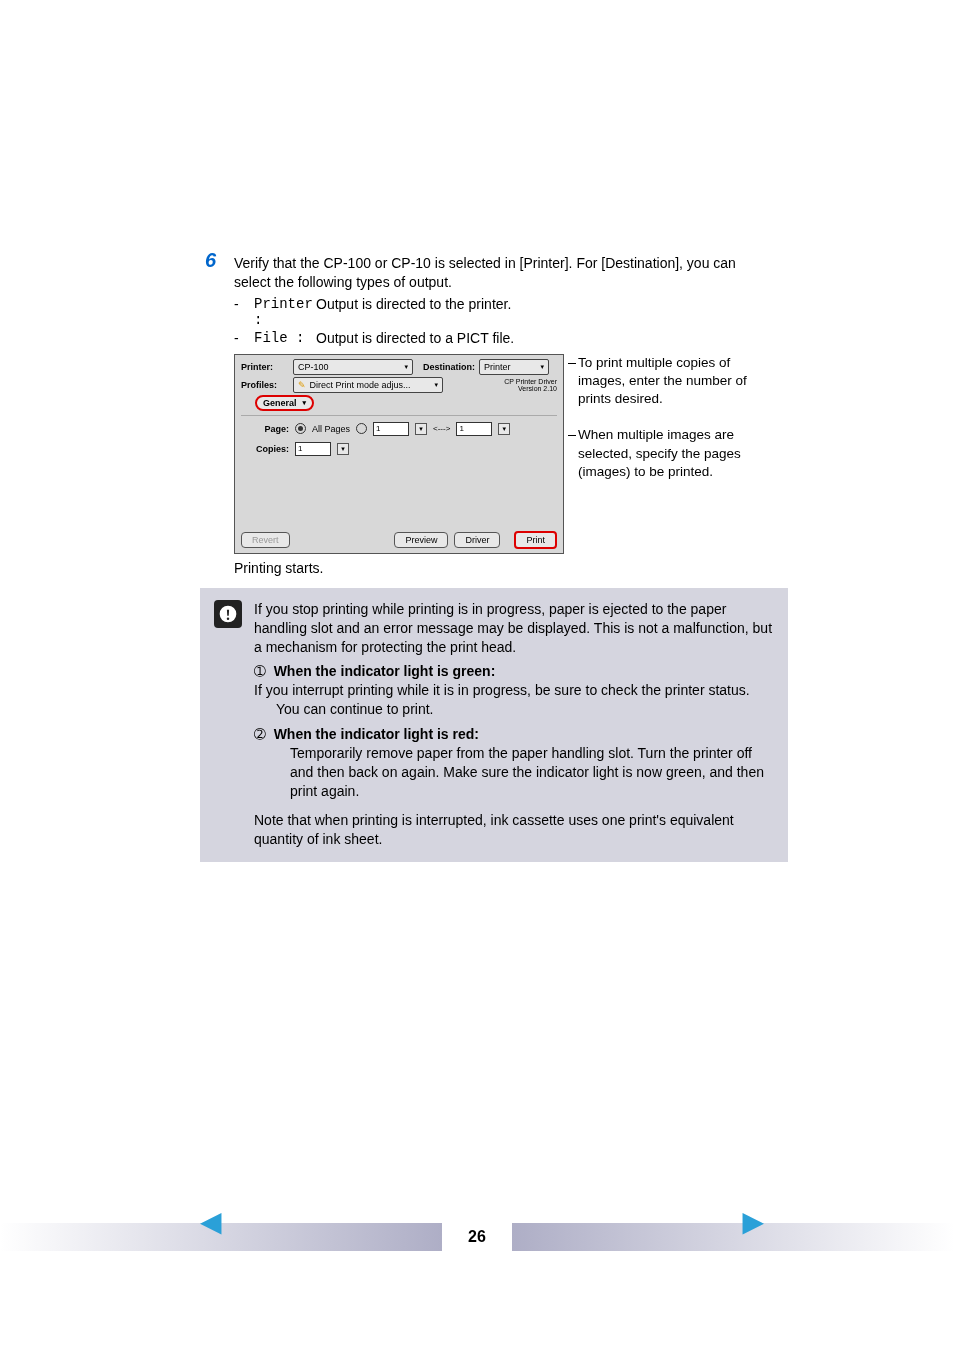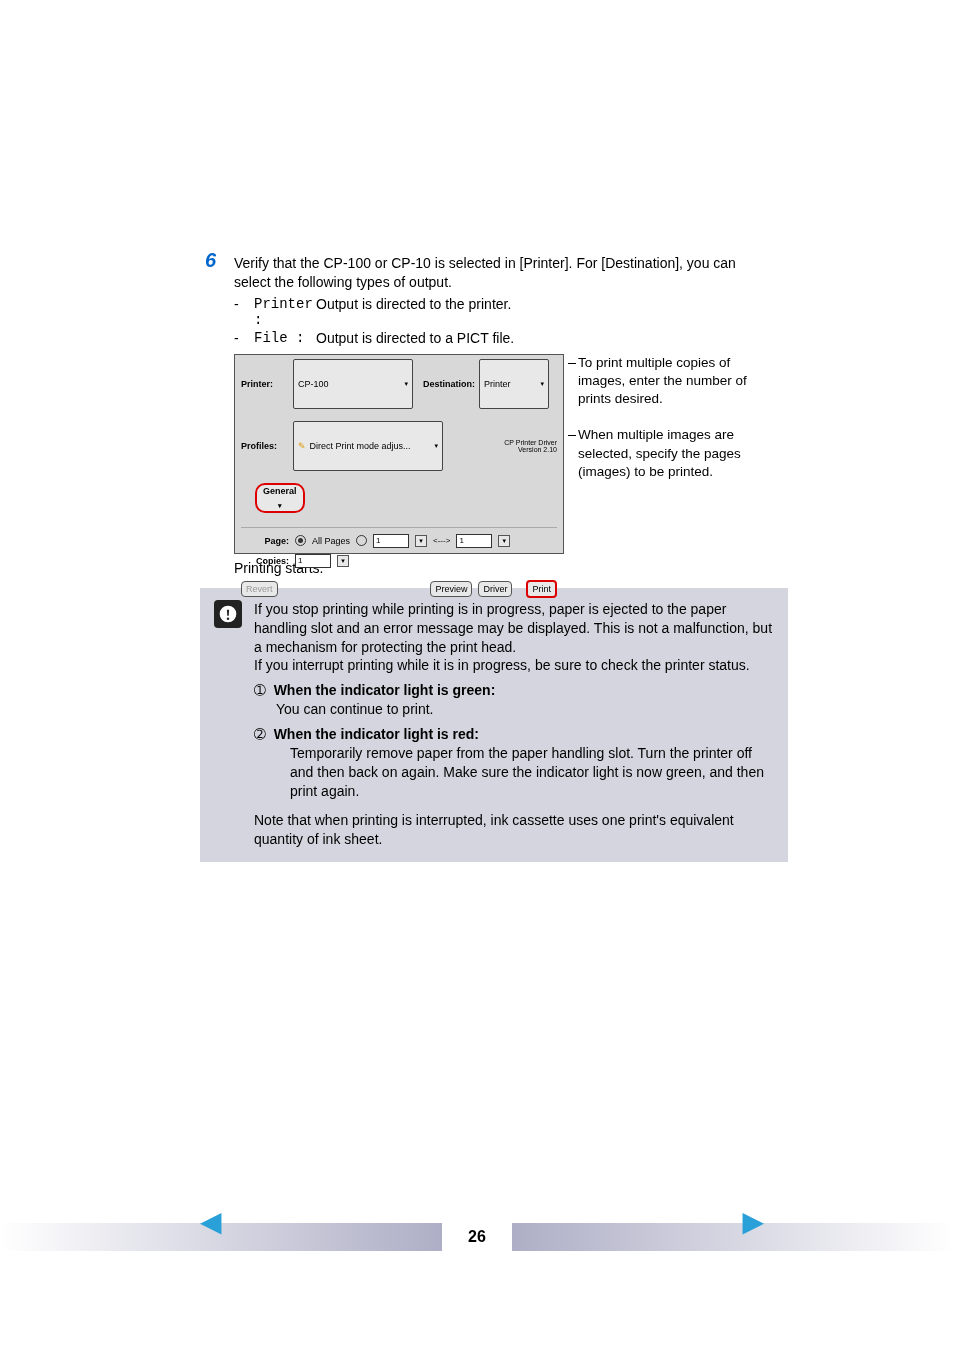--- a/index.html
+++ b/index.html
@@ -52,30 +52,30 @@
     width: 330px;
     height: 200px;
     background: #d8d8d8;
     border: 1px solid #555;
     box-sizing: border-box;
     padding: 4px 6px;
     font-size: 9px;
     color: #000;
     display: flex;
     flex-direction: column;
-    gap: 12px;
+    gap: 2px;
     position: relative;
   }
   .dlg-line { display: flex; align-items: center; gap: 4px; }
   .dlg-label { font-weight: bold; width: 48px; }
   .dlg-select {
     background: #e8e8e8;
     border: 1px solid #444;
     border-radius: 2px;
-    padding: 17px 4px;
+    padding: 0 4px;
     display: inline-flex;
     align-items: center;
     gap: 4px;
     font-size: 9px;
     height: 14px;
   }
   .dlg-select .caret {
     margin-left: auto;
     font-size: 7px;
   }
@@ -83,40 +83,39 @@
   .tab-pill {
     border: 2px solid #d00;
     border-radius: 10px;
     padding: 1px 6px;
     background: #e8e8e8;
     font-size: 9px;
     font-weight: bold;
     display: inline-flex;
     align-items: center;
     gap: 6px;
-    flex-direction: column;
   }
   .tab-pill .caret { font-size: 7px; }
   .dlg-body {
     border-top: 1px solid #aaa;
     margin-top: 2px;
     padding-top: 6px;
     flex: 1;
   }
   .radio {
     width: 9px; height: 9px; border: 1px solid #333; border-radius: 50%;
     display: inline-flex; align-items: center; justify-content: center;
   }
   .radio .dot { width: 5px; height: 5px; background: #333; border-radius: 50%; }
   .smallbox { width: 30px; height: 12px; border: 1px solid #333; background: #fff; font-size: 8px; padding: 0 2px; display:inline-flex; align-items:center;}
   .tinybtn { width: 10px; height: 10px; border: 1px solid #555; background: #e8e8e8; font-size:7px; display:inline-flex; align-items:center; justify-content:center;}
   .btn {
     border: 1px solid #555;
     border-radius: 4px;
-    padding: 2px 4px;
+    padding: 2px 10px;
     background: #e8e8e8;
     font-size: 9px;
     font-family: inherit;
   }
   .btn.disabled { color: #999; }
   .btn.print { border: 2px solid #d00; margin-left: 8px; }
   .dlg-footer {
     display: flex;
     align-items: center;
     gap: 6px;
@@ -287,26 +286,26 @@
   </div>
 
   <div class="note-box">
     <div class="note-icon">
       <svg viewBox="0 0 24 24">
           <path fill="#fff" d="M12 2a10 10 0 1 0 0 20 10 10 0 0 0 0-20zm-1.3 5h2.6l-.4 7h-1.8l-.4-7zm1.3 12.2a1.5 1.5 0 1 1 0-3 1.5 1.5 0 0 1 0 3z"></path>
         </svg>
     </div>
     <div class="note-body">
       <div>If you stop printing while printing is in progress, paper is ejected to the paper handling slot and an error message may be displayed. This is not a malfunction, but a mechanism for protecting the print head.</div>
-      <div>If you interrupt printing while it is in progress, be sure to check the printer status.</div>
-
       <div style="margin-top:6px">
         <span class="circled">➀</span>
         <span class="bold">When the indicator light is green:</span>
       </div>
+
+      <div>If you interrupt printing while it is in progress, be sure to check the printer status.</div>
       <div class="indent">You can continue to print.</div>
 
       <div style="margin-top:6px">
         <span class="circled">➁</span>
         <span class="bold">When the indicator light is red:</span>
       </div>
       <div class="indent2">Temporarily remove paper from the paper handling slot. Turn the printer off and then back on again. Make sure the indicator light is now green, and then print again.</div>
 
       <div style="margin-top:10px">Note that when printing is interrupted, ink cassette uses one print's equivalent quantity of ink sheet.</div>
     </div>

